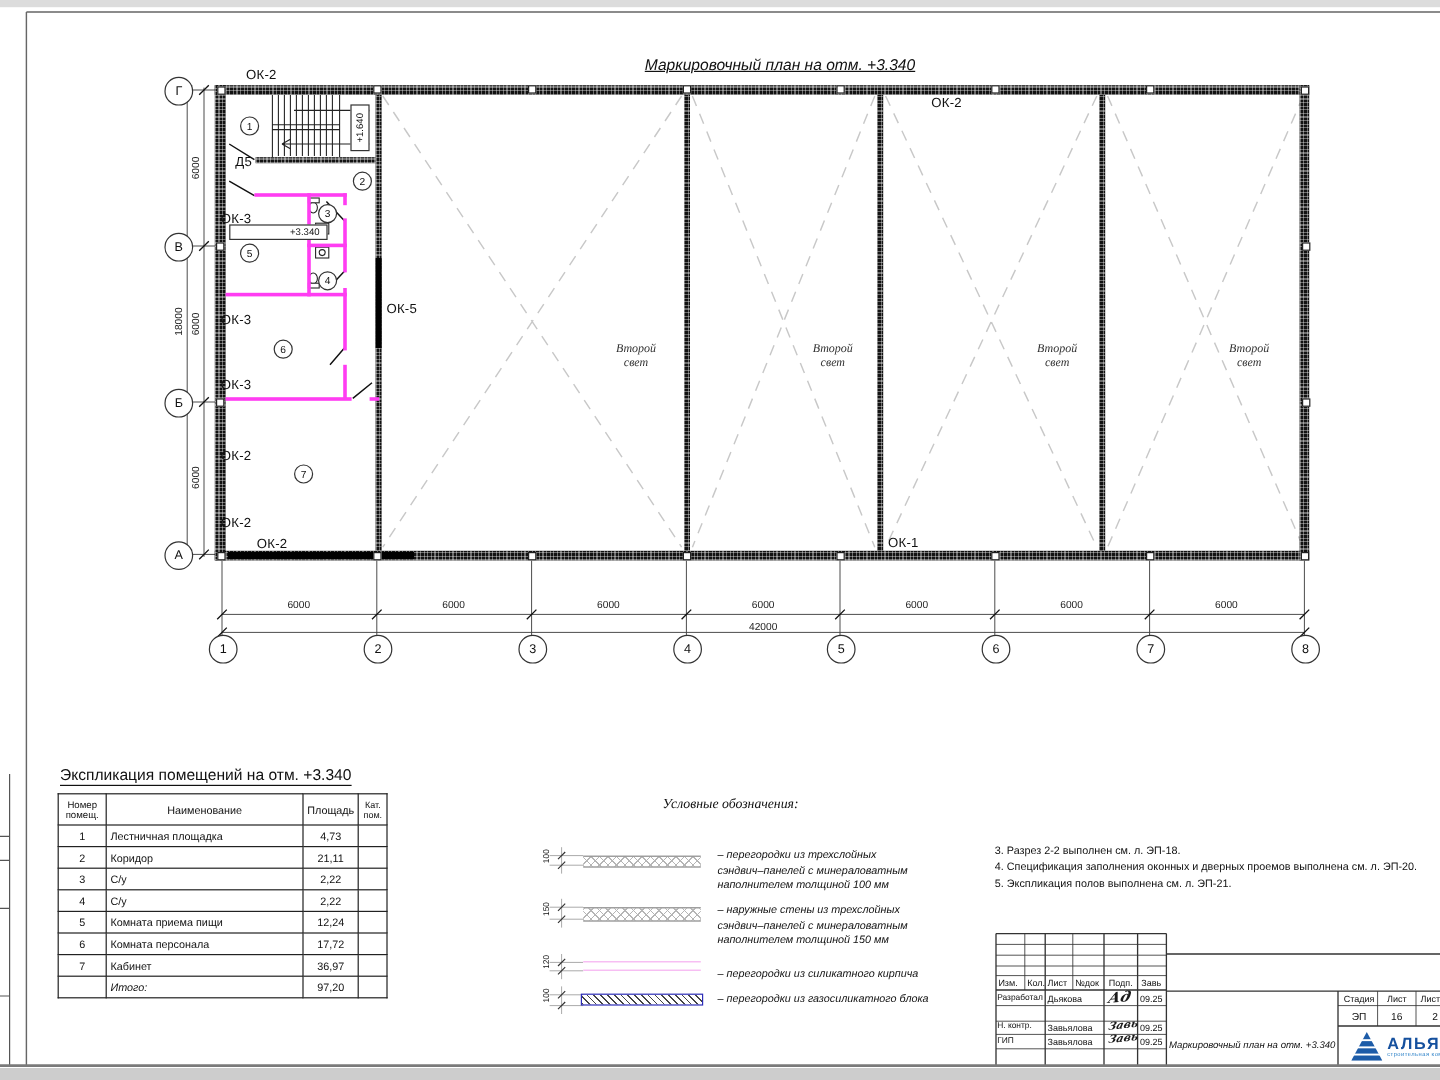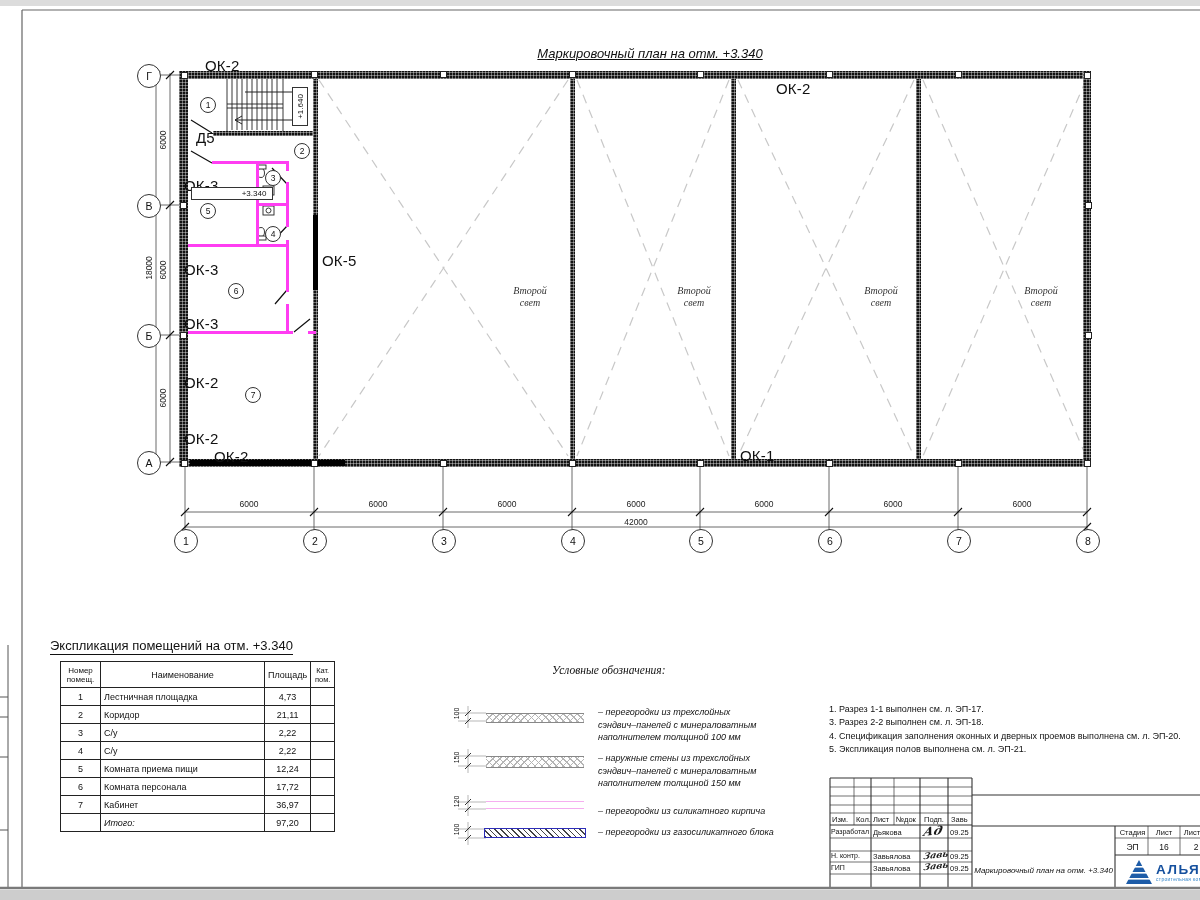--- a/index.html
+++ b/index.html
@@ -14,32 +14,32 @@
   .wall-solid{position:absolute;background:#000;}
   .mag{position:absolute;background:#ff3df2;}
   
   .bub{position:absolute;width:22px;height:22px;border:1px solid #333;border-radius:50%;
        background:#fff;display:flex;align-items:center;justify-content:center;
        font-size:10.5px;line-height:1;}
   .roomc{position:absolute;width:14px;height:14px;border:1px solid #333;border-radius:50%;
        background:#fff;display:flex;align-items:center;justify-content:center;font-size:8.5px;line-height:1;}
   .colsq{position:absolute;width:5px;height:5px;border:1px solid #222;background:#fff;}
   
-  .tag{position:absolute;font-size:15px;letter-spacing:.2px;white-space:nowrap;}
+  .tag{position:absolute;font-size:11px;letter-spacing:.2px;white-space:nowrap;}
   .dimt{position:absolute;font-size:8.5px;color:#222;text-align:center;}
   .rot{transform:rotate(-90deg);}
   .svlight{position:absolute;width:70px;text-align:center;font-family:"Liberation Serif",serif;
            font-style:italic;font-size:10px;line-height:12px;color:#333;}
   .lvlbox{position:absolute;border:1px solid #333;background:#fff;display:flex;
           align-items:center;justify-content:center;font-size:8px;}
   .plan-title{position:absolute;left:460px;top:46px;width:380px;text-align:center;
           font-style:italic;font-size:13px;text-decoration:underline;}
   
   .exp-title{position:absolute;left:50px;top:638px;font-size:13px;border-bottom:1.3px solid #111;padding-bottom:1px;}
-  table.exp{position:absolute;left:60px;top:661px;border-collapse:collapse;table-layout:fixed;}
+  table.exp{position:absolute;left:48px;top:661px;border-collapse:collapse;table-layout:fixed;}
   table.exp td,table.exp th{border:1px solid #222;font-weight:normal;font-size:9px;
       padding:0 3px;overflow:hidden;}
   table.exp{border:1.6px solid #111;}
   .cc{text-align:center;}
   
   .leg-title{position:absolute;left:552px;top:664px;font-family:"Liberation Serif",serif;
              font-style:italic;font-size:11.5px;}
   .leg-band-sw{position:absolute;border-top:1px solid #888;border-bottom:1px solid #888;
      background-image:repeating-linear-gradient(45deg,#b5b5b5 0 1px,transparent 1px 5px),
                       repeating-linear-gradient(-45deg,#b5b5b5 0 1px,transparent 1px 5px);}
@@ -366,21 +366,20 @@
 
   <span class="leg-dim" style="left:444px;top:798px;">120</span>
   <div class="leg-band-brick" style="left:486px;top:801px;width:98px;height:6px;"></div>
   <div class="leg-desc" style="left:598px;top:805px;">– перегородки из силикатного кирпича</div>
 
   <span class="leg-dim" style="left:444px;top:826px;">100</span>
   <div class="leg-band-gas" style="left:484px;top:828px;width:100px;height:8px;"></div>
   <div class="leg-desc" style="left:598px;top:826px;">– перегородки из газосиликатного блока</div>
 
   <div class="abs" style="left:829px;top:703px;">
-    <div class="note-line">1. Разрез 1-1 выполнен см. л. ЭП-17.</div>
     <div class="note-line">3. Разрез 2-2 выполнен см. л. ЭП-18.</div>
     <div class="note-line">4. Спецификация заполнения оконных и дверных проемов выполнена см. л. ЭП-20.</div>
     <div class="note-line">5. Экспликация полов выполнена см. л. ЭП-21.</div>
   </div>
 
   <span class="st" style="left:832px;top:815px;">Изм.</span>
   <span class="st" style="left:856px;top:815px;">Кол.</span>
   <span class="st" style="left:873px;top:815px;">Лист</span>
   <span class="st" style="left:896px;top:815px;">№док</span>
   <span class="st" style="left:924px;top:815px;">Подп.</span>

